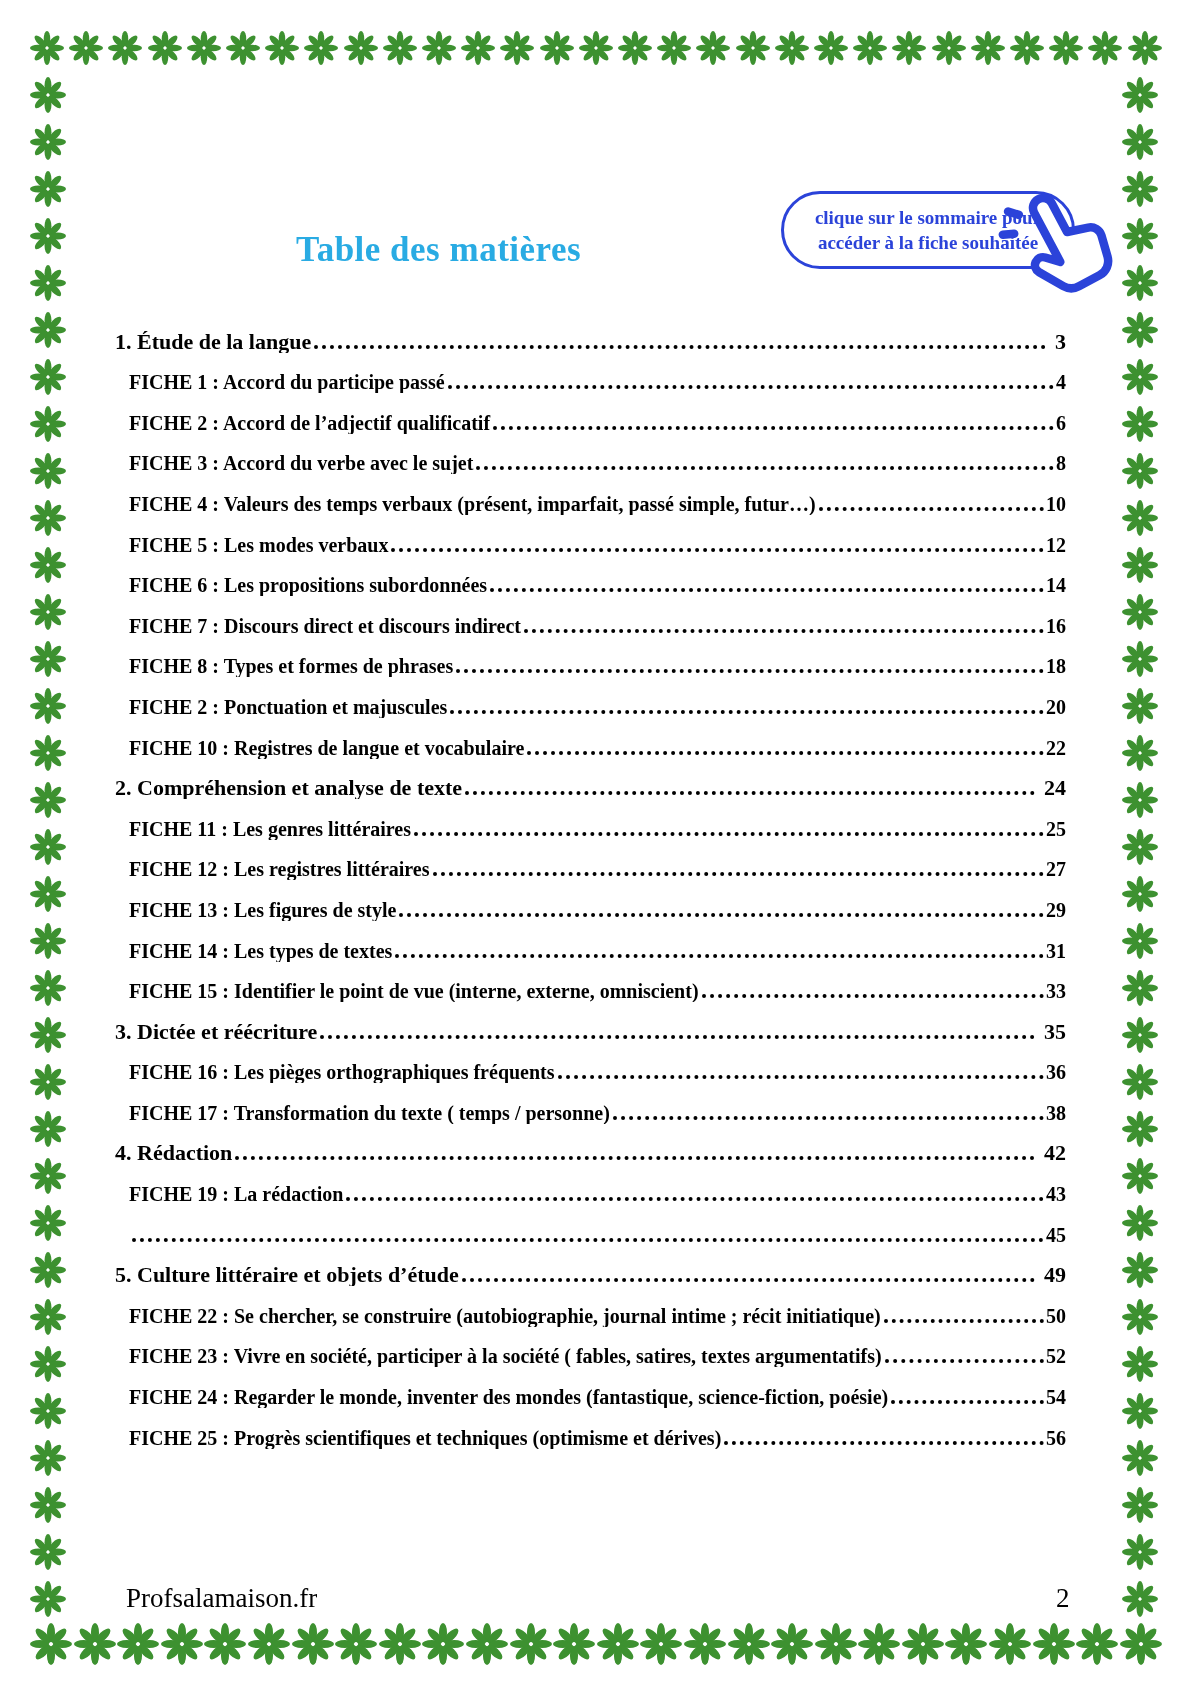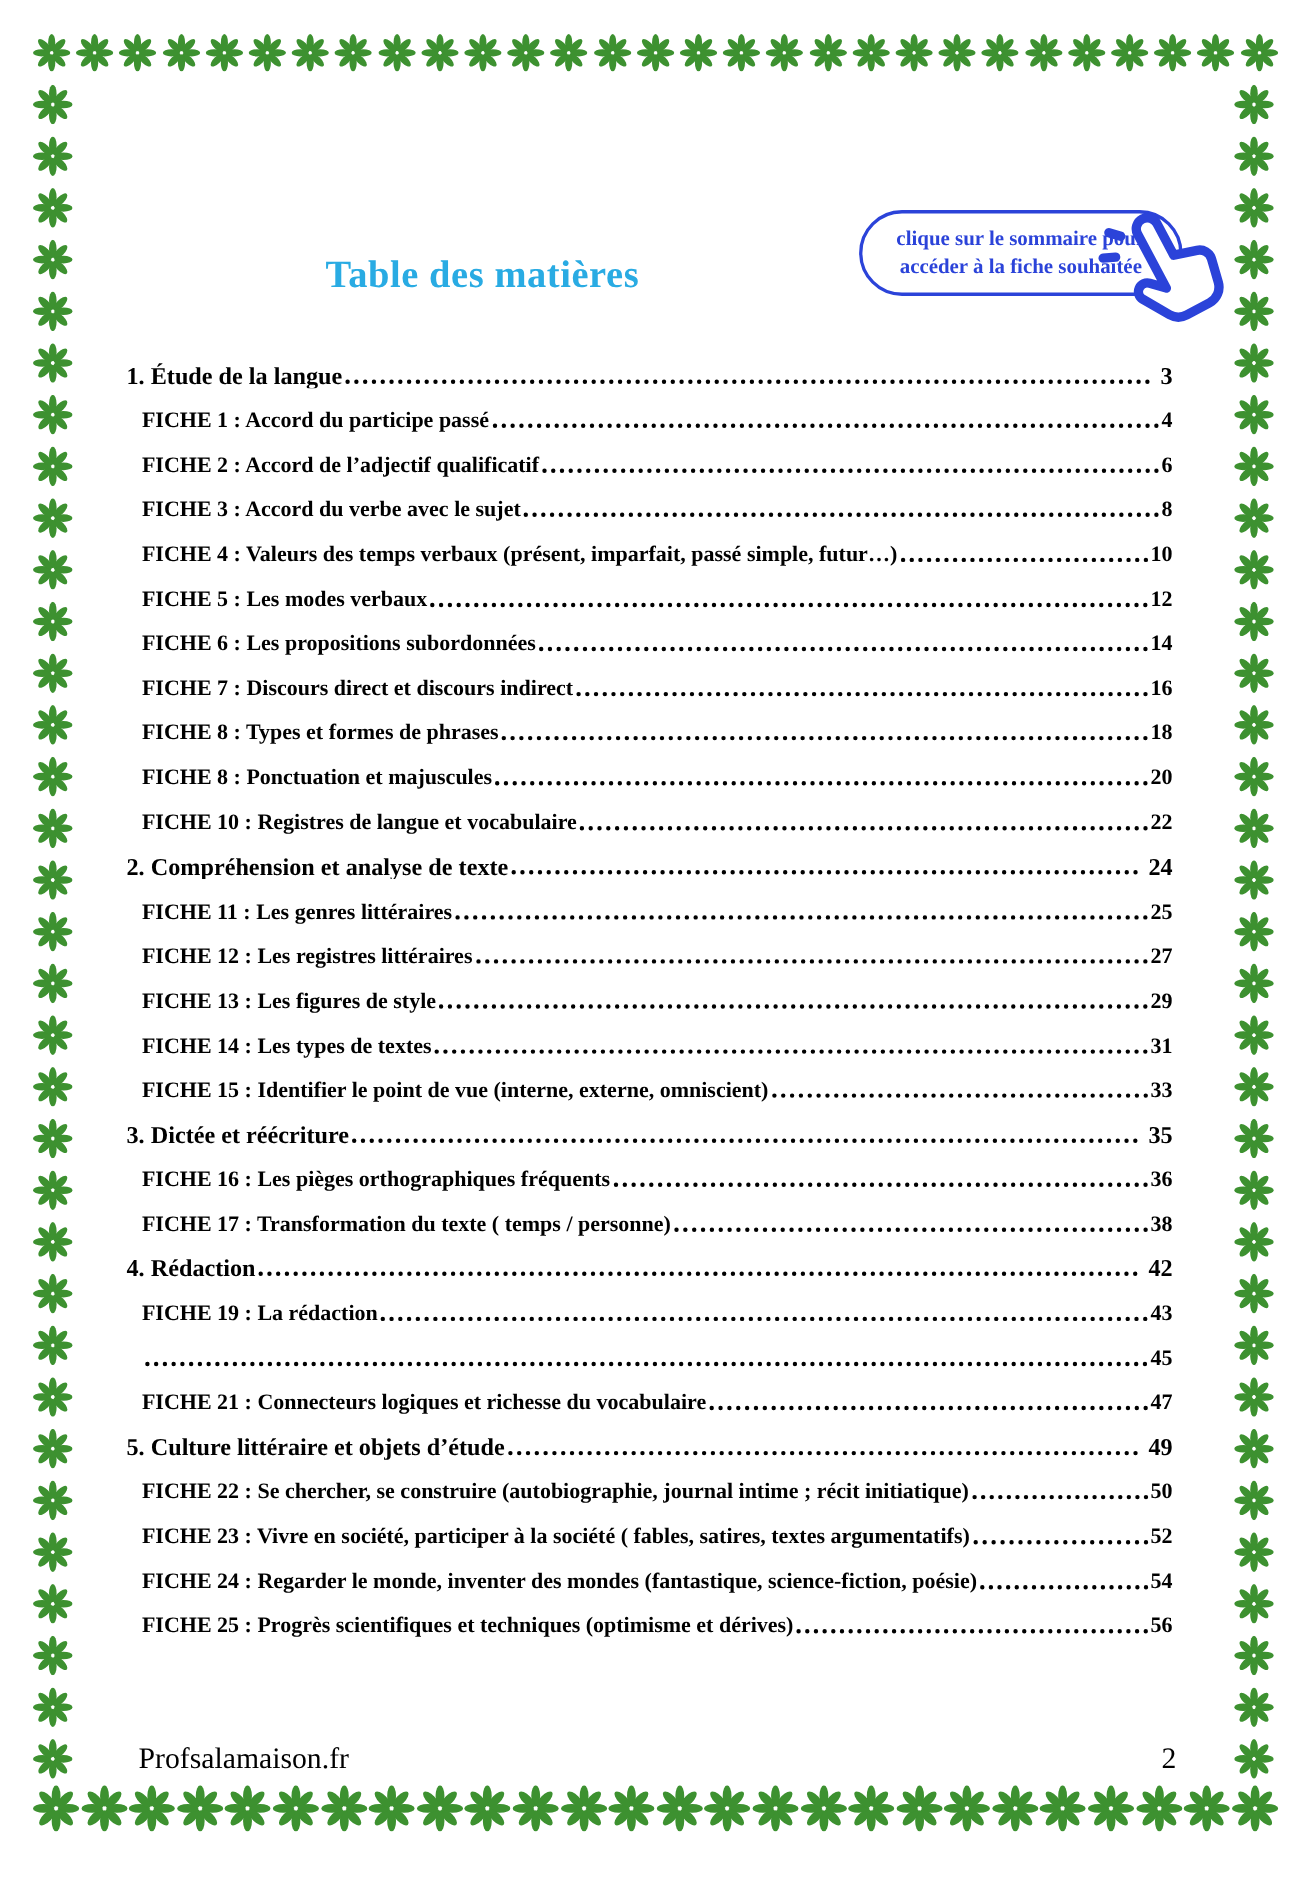--- a/index.html
+++ b/index.html
@@ -1341,21 +1341,21 @@
       <span class="toc-label">FICHE 7 : Discours direct et discours indirect</span>
       <span class="toc-dots"></span>
       <span class="toc-page">16</span>
     </div>
     <div class="toc-row fiche">
       <span class="toc-label">FICHE 8 : Types et formes de phrases</span>
       <span class="toc-dots"></span>
       <span class="toc-page">18</span>
     </div>
     <div class="toc-row fiche">
-      <span class="toc-label">FICHE 8 : Ponctuation et majuscules</span>
+      <span class="toc-label">FICHE 2 : Ponctuation et majuscules</span>
       <span class="toc-dots"></span>
       <span class="toc-page">20</span>
     </div>
     <div class="toc-row fiche">
       <span class="toc-label">FICHE 10 : Registres de langue et vocabulaire</span>
       <span class="toc-dots"></span>
       <span class="toc-page">22</span>
     </div>
     <div class="toc-row section">
       <span class="toc-label">2. Compréhension et analyse de texte</span>
@@ -1408,25 +1408,20 @@
       <span class="toc-page">42</span>
     </div>
     <div class="toc-row fiche">
       <span class="toc-label">FICHE 19 : La rédaction</span>
       <span class="toc-dots"></span>
       <span class="toc-page">43</span>
     </div>
     <div class="toc-row fiche">
       <span class="toc-dots"></span>
       <span class="toc-page">45</span>
-    </div>
-    <div class="toc-row fiche">
-      <span class="toc-label">FICHE 21 : Connecteurs logiques et richesse du vocabulaire</span>
-      <span class="toc-dots"></span>
-      <span class="toc-page">47</span>
     </div>
     <div class="toc-row section">
       <span class="toc-label">5. Culture littéraire et objets d’étude</span>
       <span class="toc-dots"></span>
       <span class="toc-page">49</span>
     </div>
     <div class="toc-row fiche">
       <span class="toc-label">FICHE 22 : Se chercher, se construire (autobiographie, journal intime ; récit initiatique)</span>
       <span class="toc-dots"></span>
       <span class="toc-page">50</span>

